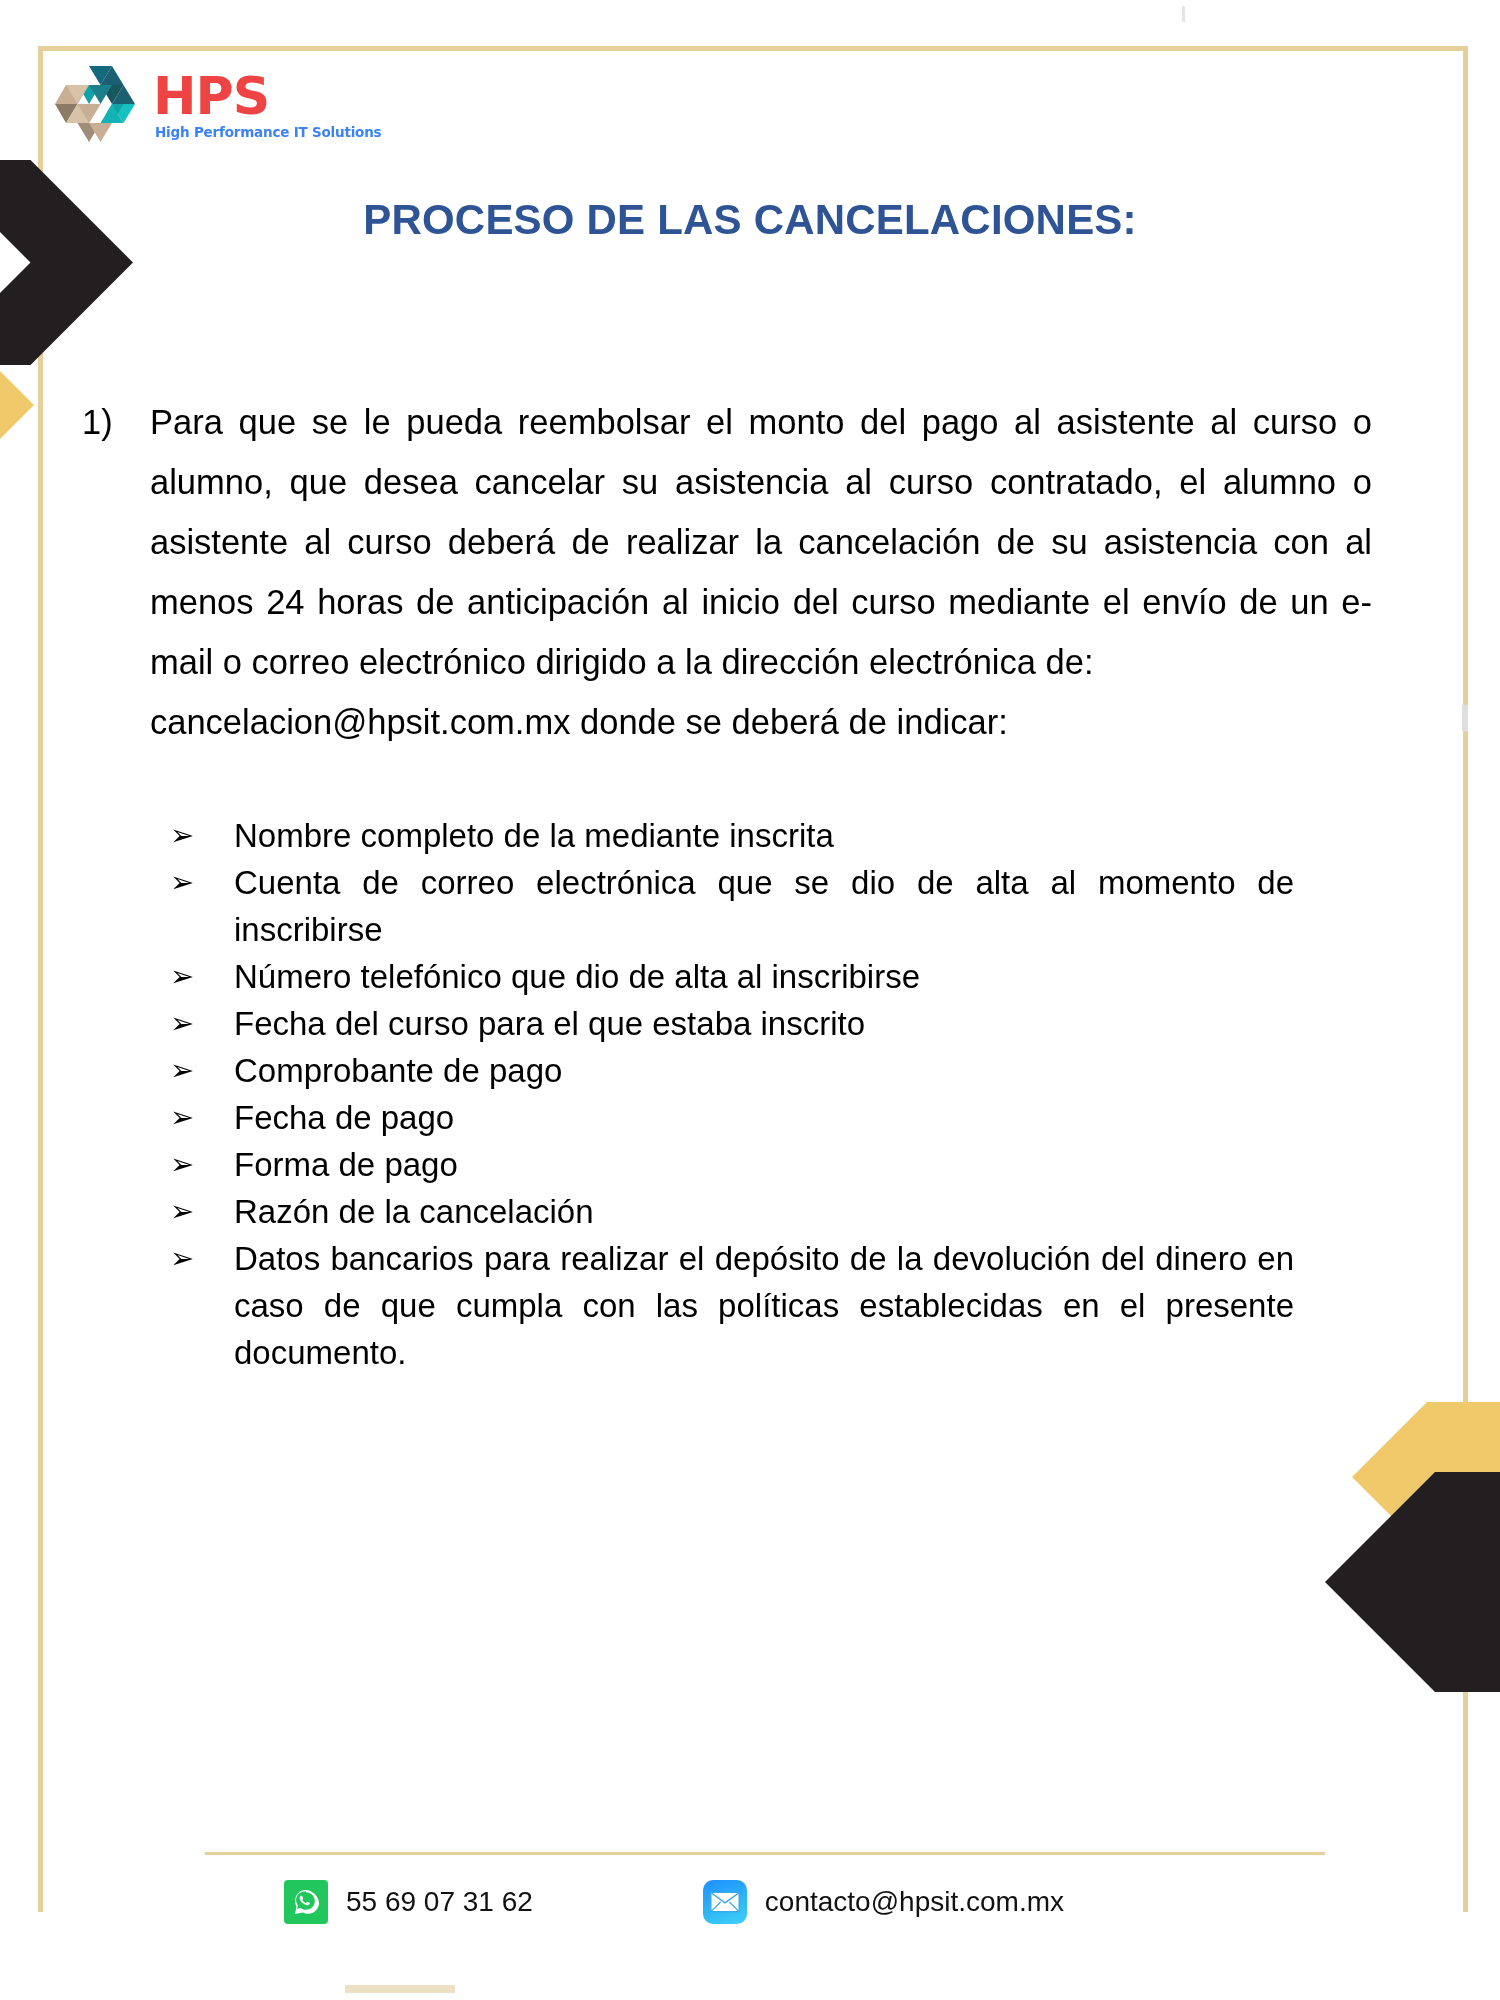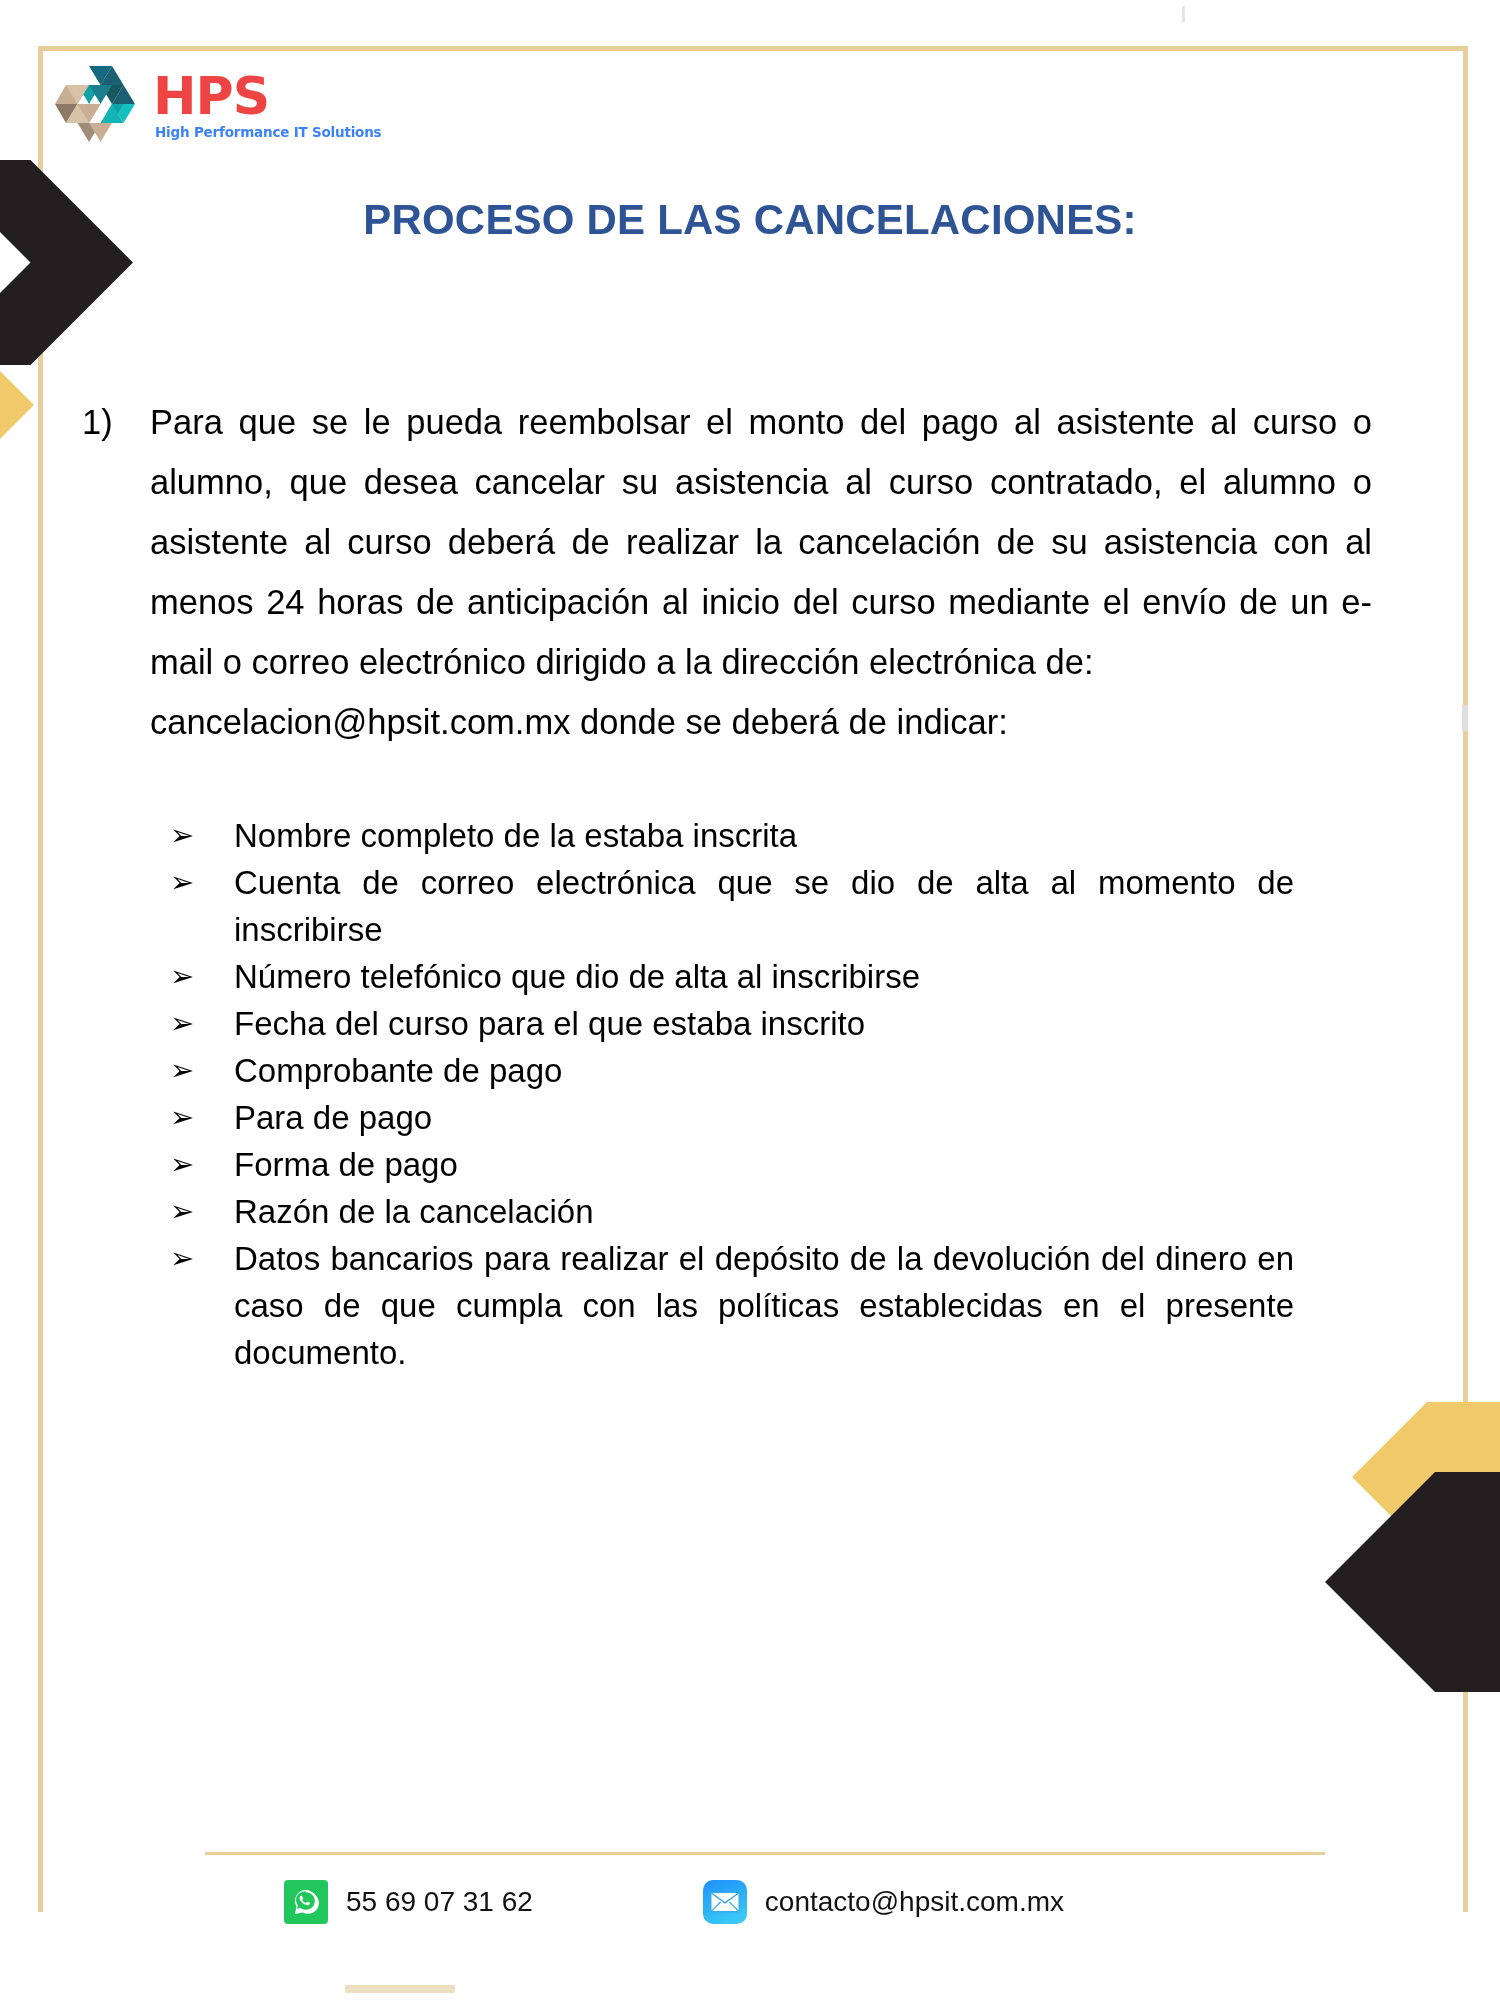--- a/index.html
+++ b/index.html
@@ -325,21 +325,21 @@
       <div class="numbered-body">
         <span>Para que se le pueda reembolsar el monto del pago al asistente al curso o alumno, que desea cancelar su asistencia al curso contratado, el alumno o asistente al curso deberá de realizar la cancelación de su asistencia con al menos 24 horas de anticipación al inicio del curso mediante el envío de un e-mail o correo electrónico dirigido a la dirección electrónica de:</span>
         <span class="last-line">cancelacion@hpsit.com.mx donde se deberá de indicar:</span>
       </div>
     </div>
 
     <div class="bullets">
 
       <div class="bullet-row">
         <span class="bullet-glyph">➢</span>
-        <span class="bullet-text">Nombre completo de la estaba inscrita</span>
+        <span class="bullet-text">Nombre completo de la mediante inscrita</span>
       </div>
 
       <div class="bullet-row">
         <span class="bullet-glyph">➢</span>
         <span class="bullet-text justified">Cuenta de correo electrónica que se dio de alta al momento de inscribirse</span>
       </div>
 
       <div class="bullet-row">
         <span class="bullet-glyph">➢</span>
         <span class="bullet-text">Número telefónico que dio de alta al inscribirse</span>
@@ -350,21 +350,21 @@
         <span class="bullet-text">Fecha del curso para el que estaba inscrito</span>
       </div>
 
       <div class="bullet-row">
         <span class="bullet-glyph">➢</span>
         <span class="bullet-text">Comprobante de pago</span>
       </div>
 
       <div class="bullet-row">
         <span class="bullet-glyph">➢</span>
-        <span class="bullet-text">Para de pago</span>
+        <span class="bullet-text">Fecha de pago</span>
       </div>
 
       <div class="bullet-row">
         <span class="bullet-glyph">➢</span>
         <span class="bullet-text">Forma de pago</span>
       </div>
 
       <div class="bullet-row">
         <span class="bullet-glyph">➢</span>
         <span class="bullet-text">Razón de la cancelación</span>

